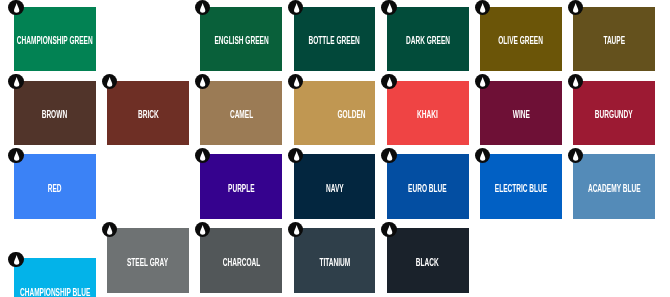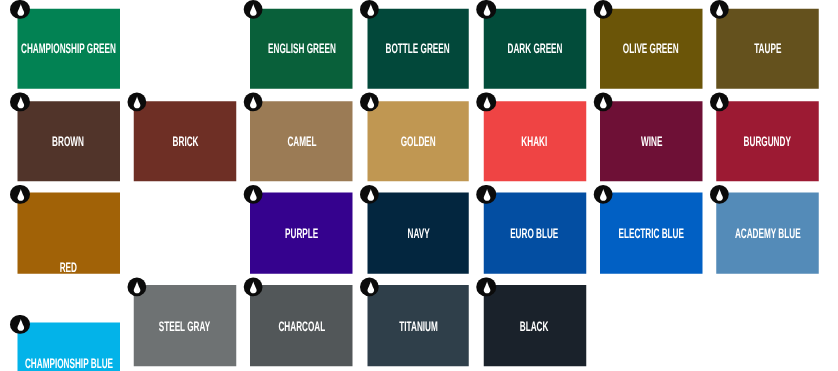--- a/index.html
+++ b/index.html
@@ -145,21 +145,21 @@
       <span class="swatch-label" style="color: rgb(255, 255, 255);">CAMEL</span>
     </div>
     <span class="water-drop-icon" style="background: rgb(11, 11, 11);">
       <svg viewBox="0 0 54 97.5" aria-hidden="true">
         <path d="M27 0 C25 10 10 44 4 58 C1 65 0 70 0 74 C0 87 12 97.5 27 97.5 C42 97.5 54 87 54 74 C54 70 53 65 50 58 C44 44 29 10 27 0 Z" fill="#ffffff"></path>
       </svg>
     </span>
   </div>
 
   <div class="color-swatch" style="left: 293.55px; top: 80.5px; width: 81.8px; height: 64.4px;">
-    <div class="swatch-fill" title="#C09752" style="background: rgb(192, 151, 82);">
+    <div class="swatch-fill" title="#C09752" style="background: rgb(192, 151, 82); justify-content: flex-end;">
       <span class="swatch-label" style="color: rgb(255, 255, 255);">GOLDEN</span>
     </div>
     <span class="water-drop-icon" style="background: rgb(11, 11, 11);">
       <svg viewBox="0 0 54 97.5" aria-hidden="true">
         <path d="M27 0 C25 10 10 44 4 58 C1 65 0 70 0 74 C0 87 12 97.5 27 97.5 C42 97.5 54 87 54 74 C54 70 53 65 50 58 C44 44 29 10 27 0 Z" fill="#ffffff"></path>
       </svg>
     </span>
   </div>
 
   <div class="color-swatch" style="left: 386.8px; top: 80.5px; width: 81.8px; height: 64.4px;">
@@ -189,21 +189,21 @@
       <span class="swatch-label" style="color: rgb(255, 255, 255);">BURGUNDY</span>
     </div>
     <span class="water-drop-icon" style="background: rgb(11, 11, 11);">
       <svg viewBox="0 0 54 97.5" aria-hidden="true">
         <path d="M27 0 C25 10 10 44 4 58 C1 65 0 70 0 74 C0 87 12 97.5 27 97.5 C42 97.5 54 87 54 74 C54 70 53 65 50 58 C44 44 29 10 27 0 Z" fill="#ffffff"></path>
       </svg>
     </span>
   </div>
 
   <div class="color-swatch" style="left: 13.8px; top: 154.4px; width: 81.8px; height: 64.4px;">
-    <div class="swatch-fill" title="#AC0631" style="background: #a16207; align-items: flex-end;">
+    <div class="swatch-fill" title="#AC0631" style="background: #3b82f6;">
       <span class="swatch-label" style="color: rgb(255, 255, 255);">RED</span>
     </div>
     <span class="water-drop-icon" style="background: rgb(11, 11, 11);">
       <svg viewBox="0 0 54 97.5" aria-hidden="true">
         <path d="M27 0 C25 10 10 44 4 58 C1 65 0 70 0 74 C0 87 12 97.5 27 97.5 C42 97.5 54 87 54 74 C54 70 53 65 50 58 C44 44 29 10 27 0 Z" fill="#ffffff"></path>
       </svg>
     </span>
   </div>
 
 

